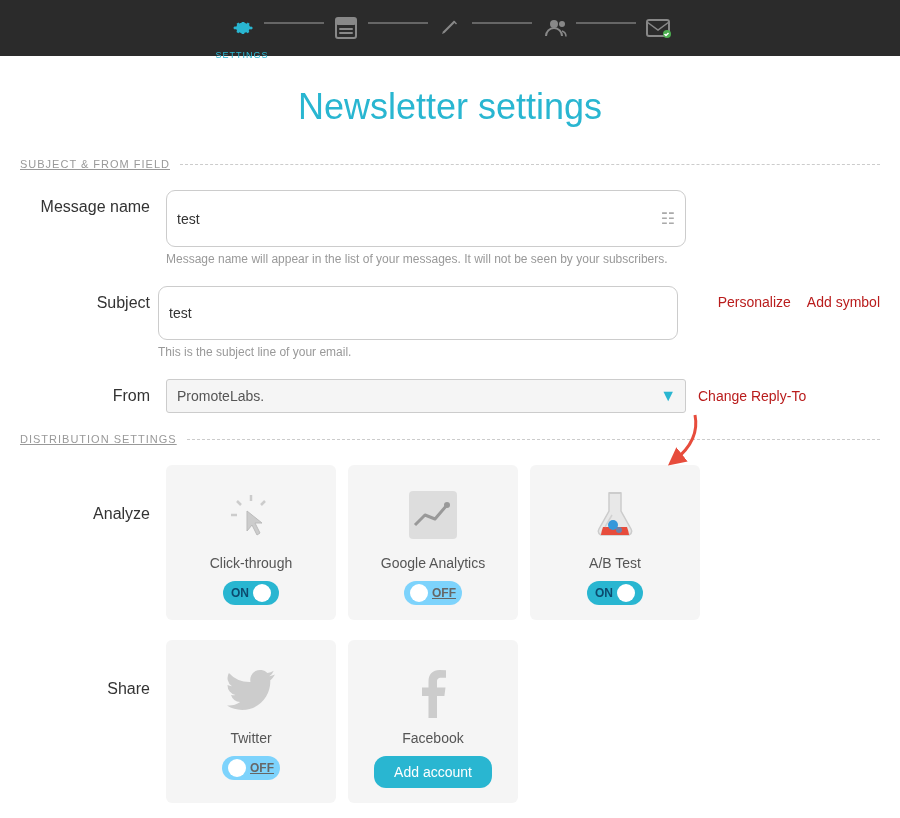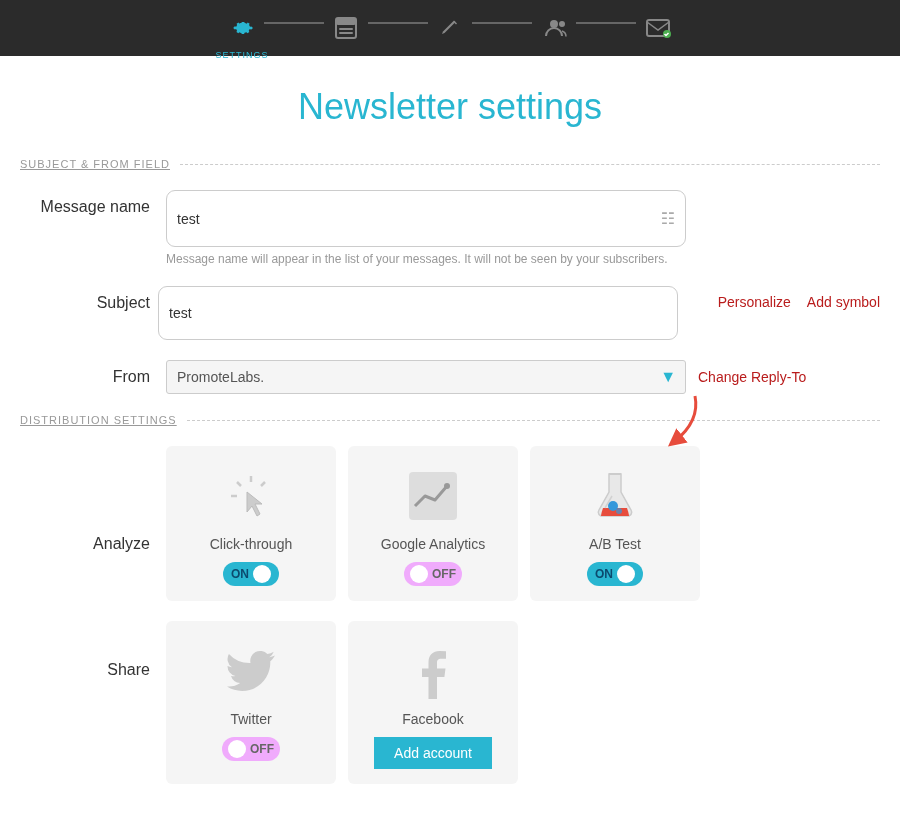--- a/index.html
+++ b/index.html
@@ -181,21 +181,21 @@
       font-size: 16px;
     }
 
     
     .distribution-section {
       margin-top: 10px;
     }
 
     .analyze-row {
       display: flex;
-      align-items: center;
+      align-items: flex-start;
       gap: 16px;
       margin-bottom: 20px;
     }
     .analyze-label {
       width: 130px;
       min-width: 130px;
       text-align: right;
       font-size: 16px;
       color: #333;
       padding-top: 40px;
@@ -243,38 +243,39 @@
       cursor: pointer;
       min-width: 56px;
       justify-content: center;
       gap: 4px;
     }
     .toggle-on {
       background: #29b6d1;
       color: #0c4a6e;
     }
     .toggle-off {
-      background: #f0abfc;
+      background: #7dd3fc;
       color: #666;
+      text-decoration: underline;
     }
     .toggle-dot {
       width: 18px;
       height: 18px;
       border-radius: 50%;
       background: #fff;
     }
     .toggle-on .toggle-dot { order: 2; }
     .toggle-off .toggle-dot { order: -1; }
 
     
     .add-account-btn {
       background: #29b6d1;
       color: #fff;
       border: none;
-      border-radius: 0;
+      border-radius: 12px;
       padding: 8px 20px;
       font-size: 14px;
       cursor: pointer;
     }
 
     
     .input-icon {
       color: #aaa;
       font-size: 16px;
     }
@@ -389,20 +390,21 @@
   </div>
 
   <div class="subject-row form-row">
     <div class="form-label">Subject</div>
     <div class="form-field-wrap">
       <div style="display:flex; align-items:flex-start; gap:12px;">
         <div style="flex:1;">
           <div class="form-input">
             <input type="text" value="test" style="width: 100%;">
           </div>
+          <div class="form-hint">This is the subject line of your email.</div>
         </div>
         <div class="form-actions">
           <a class="form-link">Personalize</a>
           <a class="form-link">Add symbol</a>
         </div>
       </div>
     </div>
   </div>
 
   <div class="form-row">

